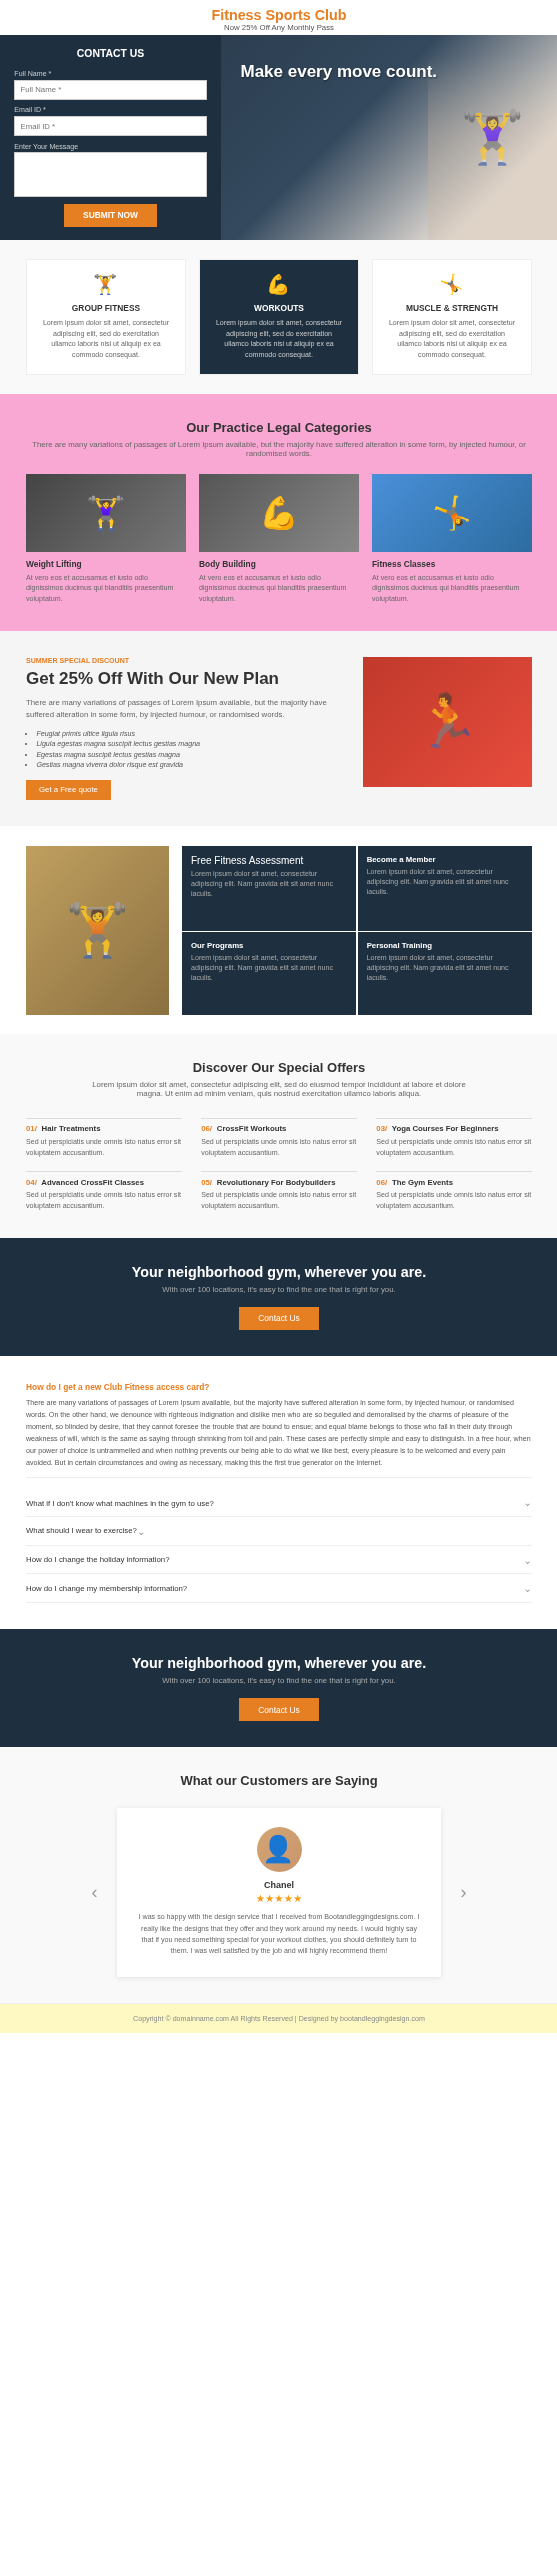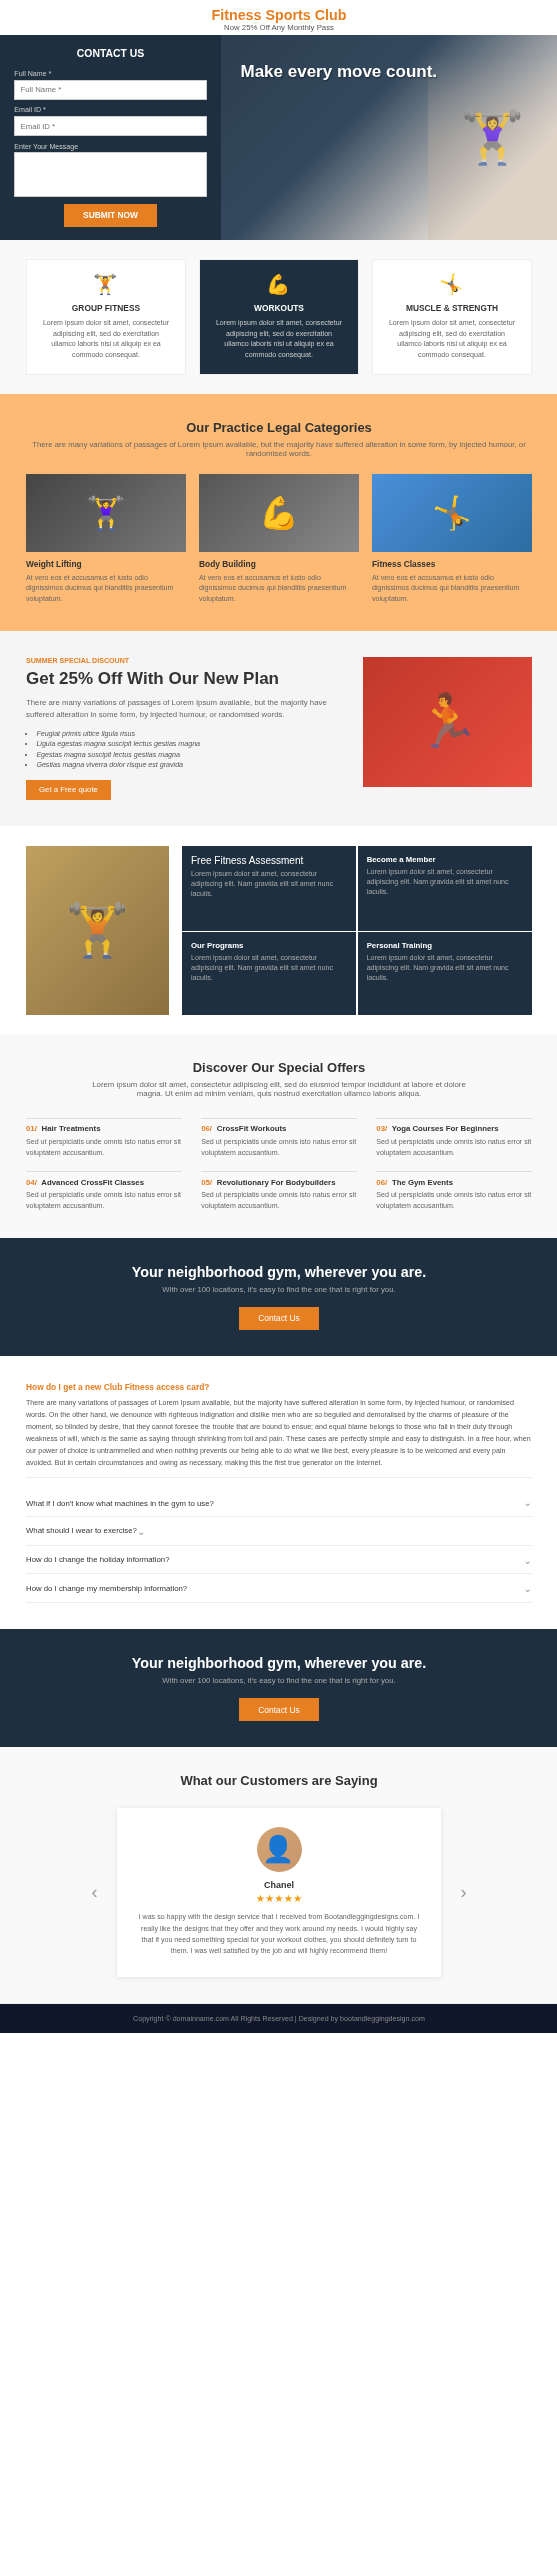--- a/index.html
+++ b/index.html
@@ -52,21 +52,21 @@
     <p style="font-size:7.1px; line-height:1.5; color:#ccc; font-family:Arial,sans-serif;">Lorem ipsum dolor sit amet, consectetur adipiscing elit, sed do exercitation ullamco laboris nisi ut aliquip ex ea commodo consequat.</p>
   </div>
 
   <div style="flex:1; text-align:center; padding:13px; background:#fff; border:0.6px solid #eee;">
     <div style="font-size:19.5px; margin-bottom:6.5px;">🤸</div>
     <h3 style="font-size:8.4px; font-weight:bold; margin-bottom:5.2px; text-transform:uppercase; font-family:Arial,sans-serif;">MUSCLE &amp; STRENGTH</h3>
     <p style="font-size:7.1px; line-height:1.5; color:#666; font-family:Arial,sans-serif;">Lorem ipsum dolor sit amet, consectetur adipiscing elit, sed do exercitation ullamco laboris nisi ut aliquip ex ea commodo consequat.</p>
   </div>
 </section>
 
-<section style="background:#fdba74; padding:26px;">
+<section style="background:#f9a8d4; padding:26px;">
   <h2 style="text-align:center; font-size:13px; margin-bottom:5.2px; font-family:Arial,sans-serif;">Our Practice Legal Categories</h2>
   <p style="text-align:center; font-size:7.8px; color:#666; margin-bottom:16px; font-family:Arial,sans-serif;">There are many variations of passages of Lorem Ipsum available, but the majority have suffered alteration in some form, by injected humour, or randomised words.</p>
   <div style="display:flex; gap:13px;">
 
     <div style="flex:1;">
       <div style="height:78px; margin-bottom:6.5px; background:linear-gradient(135deg, #444 0%, #777 100%); display:flex; align-items:center; justify-content:center; overflow:hidden;">
         <span style="font-size:32px;">🏋️‍♀️</span>
       </div>
       <h4 style="font-size:8.4px; font-weight:bold; margin-bottom:3.9px; font-family:Arial,sans-serif;">Weight Lifting</h4>
       <p style="font-size:7.1px; color:#666; line-height:1.5; font-family:Arial,sans-serif;">At vero eos et accusamus et iusto odio dignissimos ducimus qui blanditiis praesentium voluptatum.</p>
@@ -225,16 +225,16 @@
         <span style="font-size:26px;">👤</span>
       </div>
       <p style="font-size:9px; font-weight:bold; margin-bottom:2.6px; font-family:Arial,sans-serif;">Chanel</p>
       <div style="color:#f39c12; font-size:10.4px; margin-bottom:7.8px; font-family:Arial,sans-serif;">★★★★★</div>
       <p style="font-size:7.1px; color:#666; line-height:1.6; font-family:Arial,sans-serif;">I was so happy with the design service that I received from Bootandleggingdesigns.com. I really like the designs that they offer and they work around my needs. I would highly say that if you need something special for your workout clothes, you should definitely turn to them. I was well satisfied by the job and will highly recommend them!</p>
     </div>
     <span style="font-size:18px; color:#999; cursor:pointer; padding:0 6.5px; user-select:none;">›</span>
   </div>
 </section>
 
-<footer style="background:#0f172a; text-align:center; padding:10.4px; border-top:0.6px solid #eee;">
+<footer style="background:#fef9c3; text-align:center; padding:10.4px; border-top:0.6px solid #eee;">
   <p style="font-size:7.1px; color:#888; font-family:Arial,sans-serif;">Copyright © domainname.com All Rights Reserved | Designed by bootandleggingdesign.com</p>
 </footer>
 
 
 </body></html>

